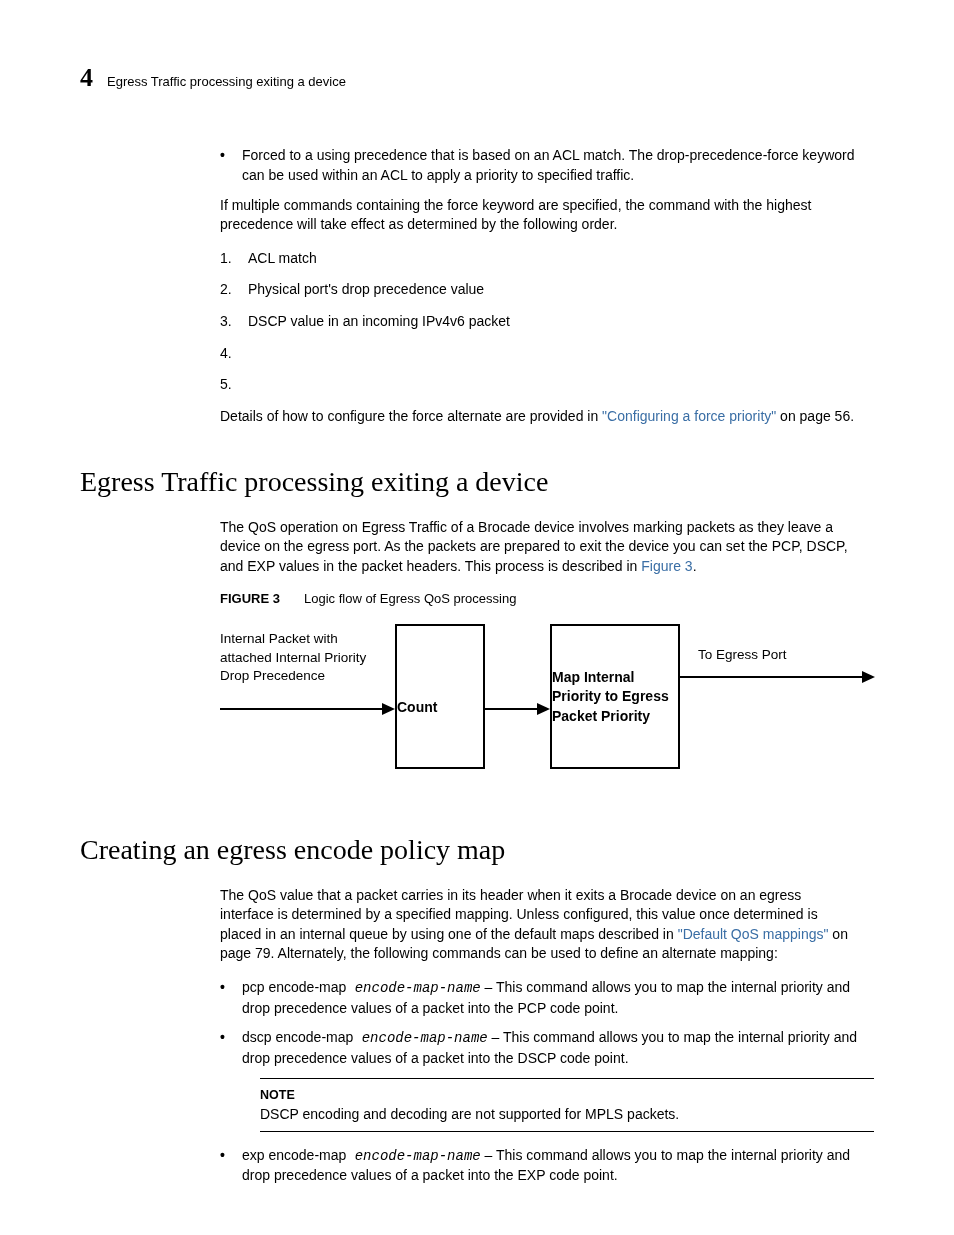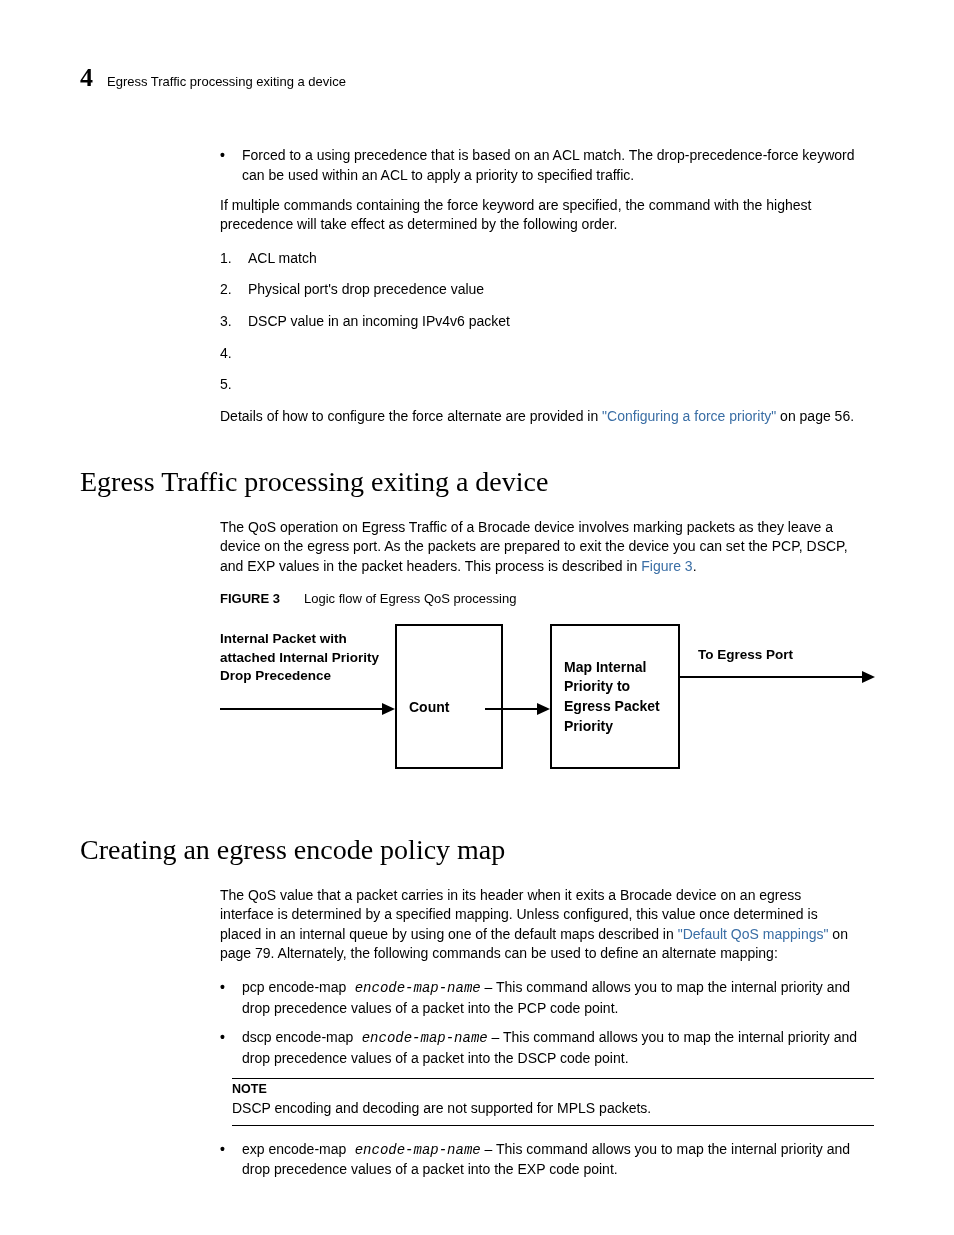--- a/index.html
+++ b/index.html
@@ -68,50 +68,49 @@
   }
   .figure-caption {
     font-size: 13px;
     margin: 10px 0 16px 0;
   }
   .figure-caption .fig-label {
     font-weight: bold;
     margin-right: 24px;
   }
   .note-box {
-    margin: 10px 0 14px 12px;
+    margin: 10px 0 14px 40px;
     border-top: 1px solid #000;
     border-bottom: 1px solid #000;
-    padding: 2px 0 6px 0;
+    padding: 8px 0 6px 0;
   }
   .note-label {
     font-weight: bold;
     font-size: 12.5px;
   }
   
   .diagram {
     position: relative;
     height: 170px;
     margin-top: 6px;
   }
   .diag-box {
     position: absolute;
     border: 2px solid #000;
     font-weight: bold;
     font-size: 14px;
-    padding: 6px 12px;
+    padding: 6px 0;
     box-sizing: border-box;
     display: flex;
     align-items: center;
   }
   .diag-label {
     position: absolute;
     font-size: 13.5px;
     line-height: 1.35;
-    font-weight: bold;
   }
   svg.arrow {
     position: absolute;
   }
 </style>
 </head>
 <body>
 
 <div class="page-header">
   <span class="chapter-number">4</span>
@@ -167,21 +166,21 @@
   </div>
 
   <div class="diagram">
     <div class="diag-label" style="left:0; top:6px; width:170px;">Internal Packet with attached Internal Priority Drop Precedence</div>
 
     <svg class="arrow" style="left:0; top:78px;" width="175" height="14">
       <line x1="0" y1="7" x2="162" y2="7" stroke="#000" stroke-width="2"></line>
       <polygon points="162,1 175,7 162,13" fill="#000"></polygon>
     </svg>
 
-    <div class="diag-box" style="left:175px; top:0; width:108px; height:145px; justify-content:flex-start; align-items:flex-end; padding-bottom:50px;">
+    <div class="diag-box" style="left:175px; top:0; width:90px; height:145px; justify-content:flex-start; align-items:flex-end; padding-bottom:50px;">
       <span>Count</span>
     </div>
 
     <svg class="arrow" style="left:265px; top:78px;" width="65" height="14">
       <line x1="0" y1="7" x2="52" y2="7" stroke="#000" stroke-width="2"></line>
       <polygon points="52,1 65,7 52,13" fill="#000"></polygon>
     </svg>
 
     <div class="diag-box" style="left:330px; top:0; width:130px; height:145px;">
       <span>Map Internal Priority to Egress Packet Priority</span>

